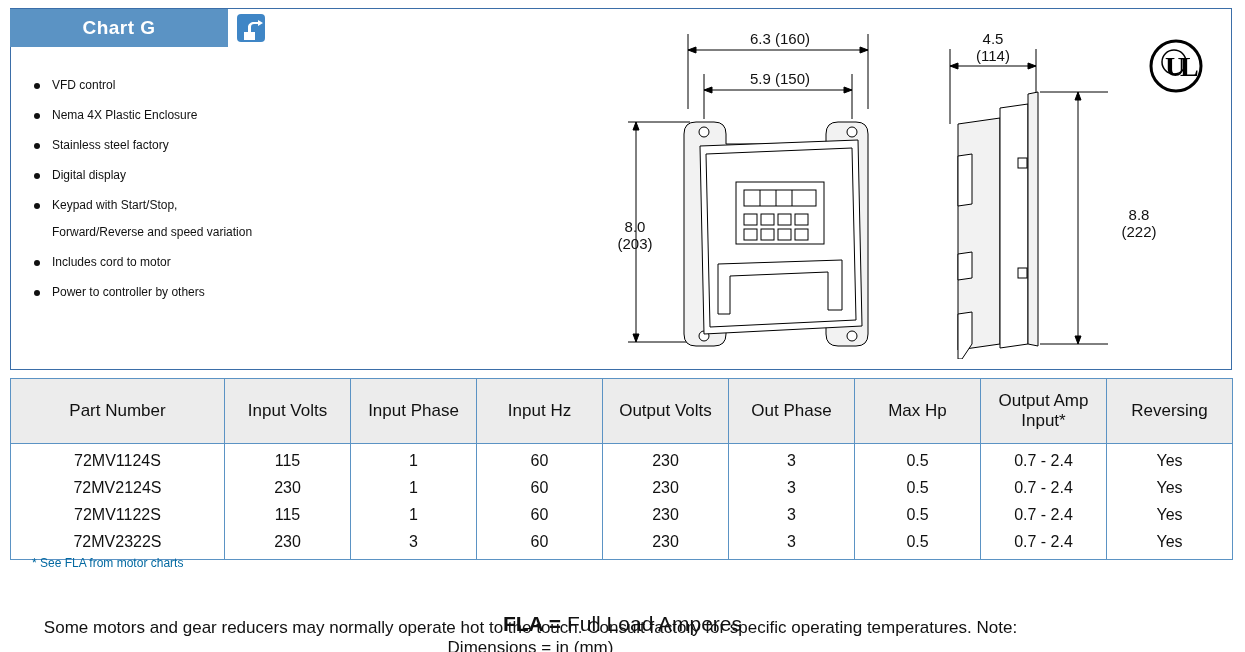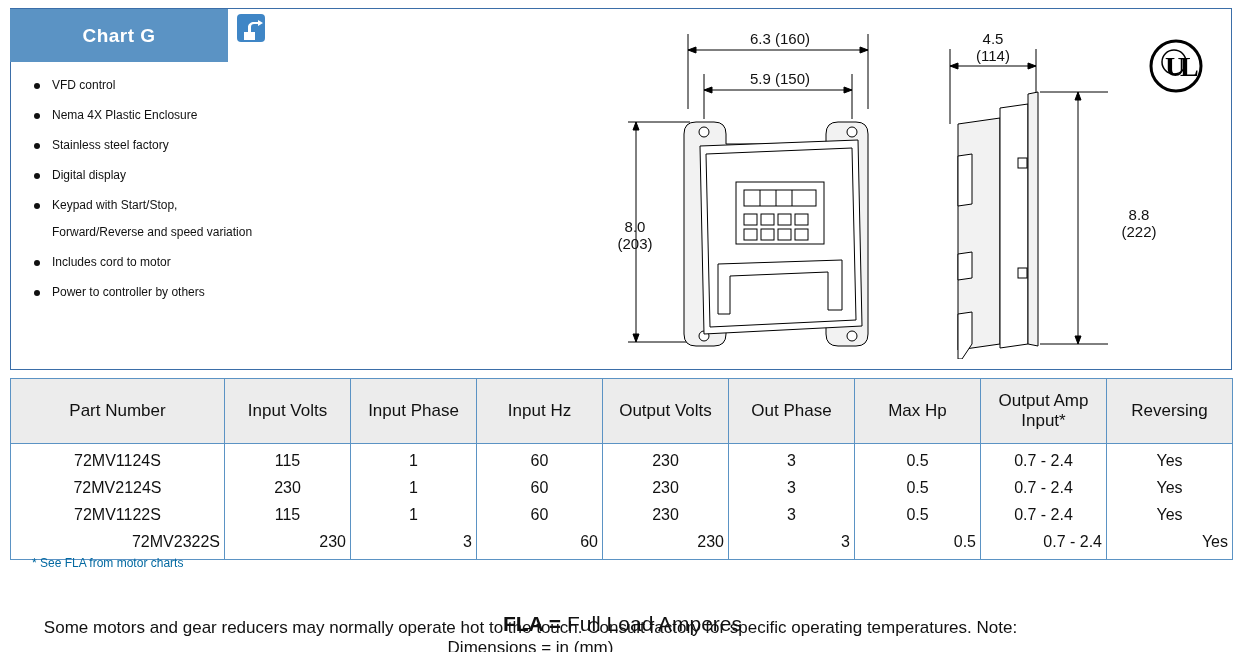--- a/index.html
+++ b/index.html
@@ -28,21 +28,21 @@
     height: 362px;
     border: 1px solid #3b6ea8;
     box-sizing: border-box;
   }
 
   .chart-tab {
     position: absolute;
     left: 10px;
     top: 9px;
     width: 218px;
-    height: 53px;
+    height: 38px;
     background: #5b93c4;
     display: flex;
     align-items: center;
     justify-content: center;
   }
   .chart-tab-label {
     color: #ffffff;
     font-size: 19px;
     font-weight: bold;
     letter-spacing: 0.5px;
@@ -147,21 +147,20 @@
     border-left: 1px solid #5b93c4;
     border-right: 1px solid #5b93c4;
     font-size: 16px;
     text-align: center;
     padding: 2px 4px;
     height: 23px;
     color: #111;
   }
   table.spec tr.last td {
     border-bottom: 1px solid #5b93c4;
-    text-align: right;
   }
   table.spec tr.first td {
     padding-top: 5px;
   }
   table.spec tr.last td {
     padding-bottom: 6px;
   }
   .th-l2 { display: block; }
 
   

